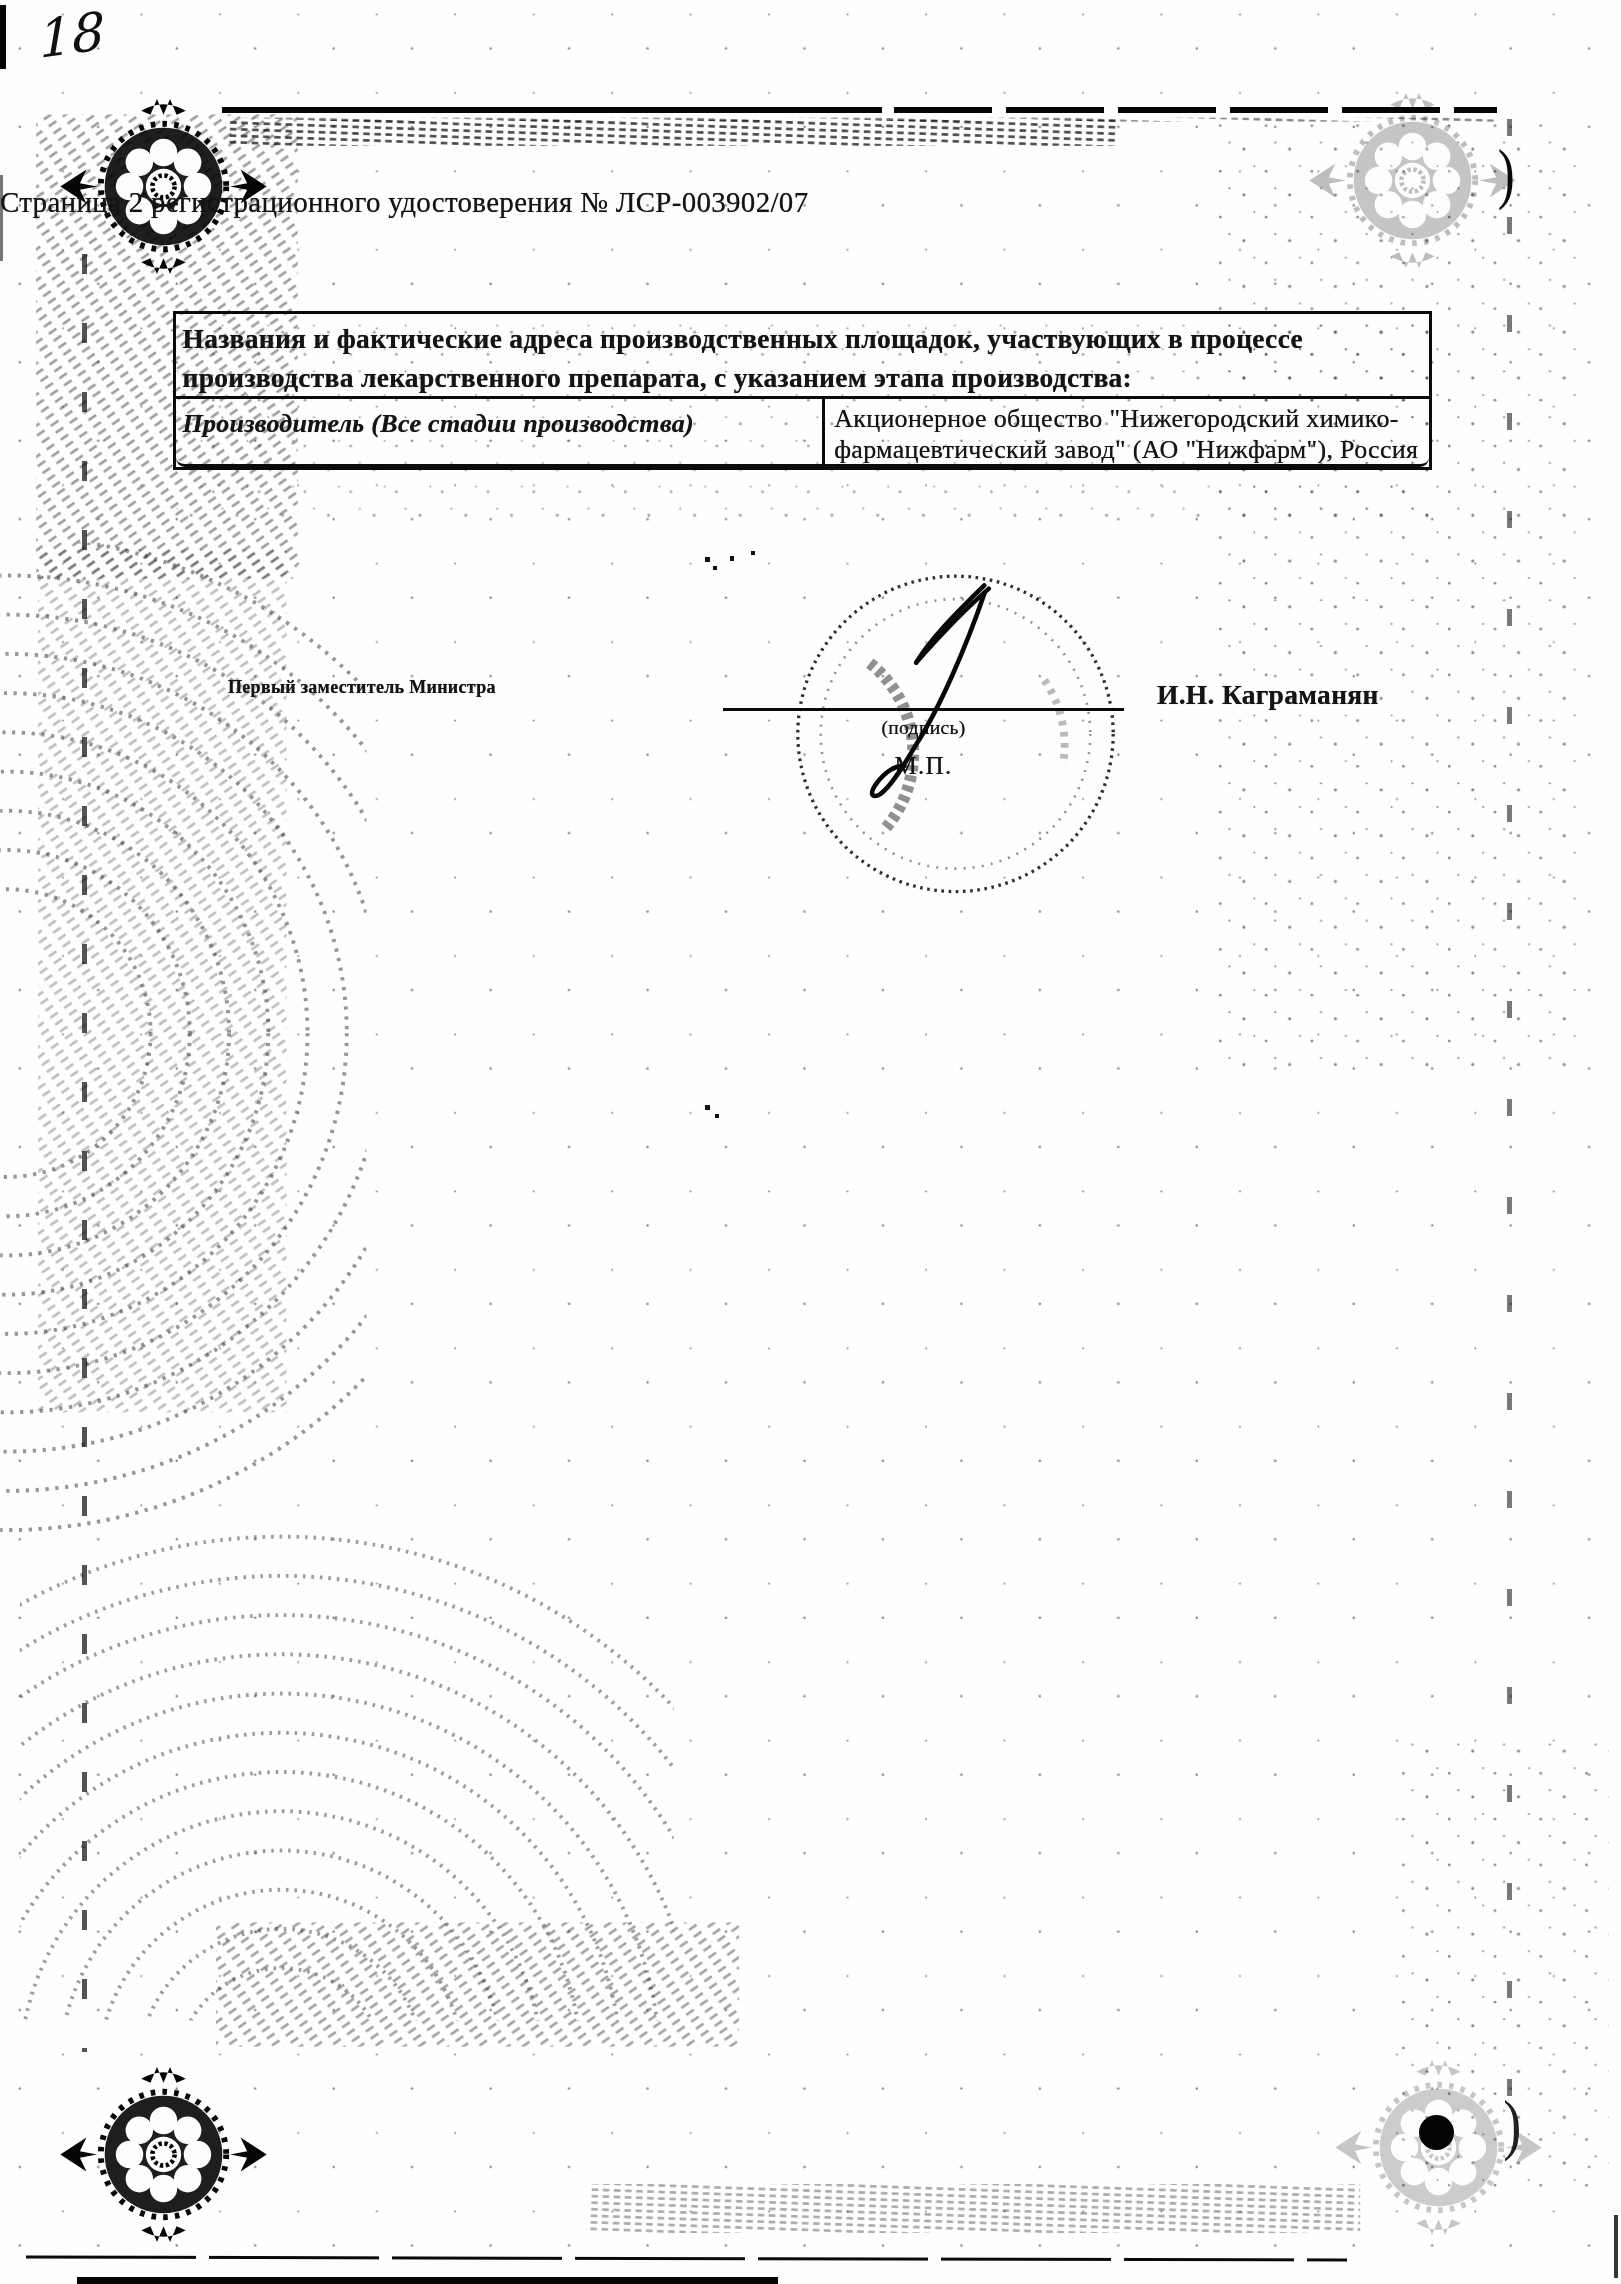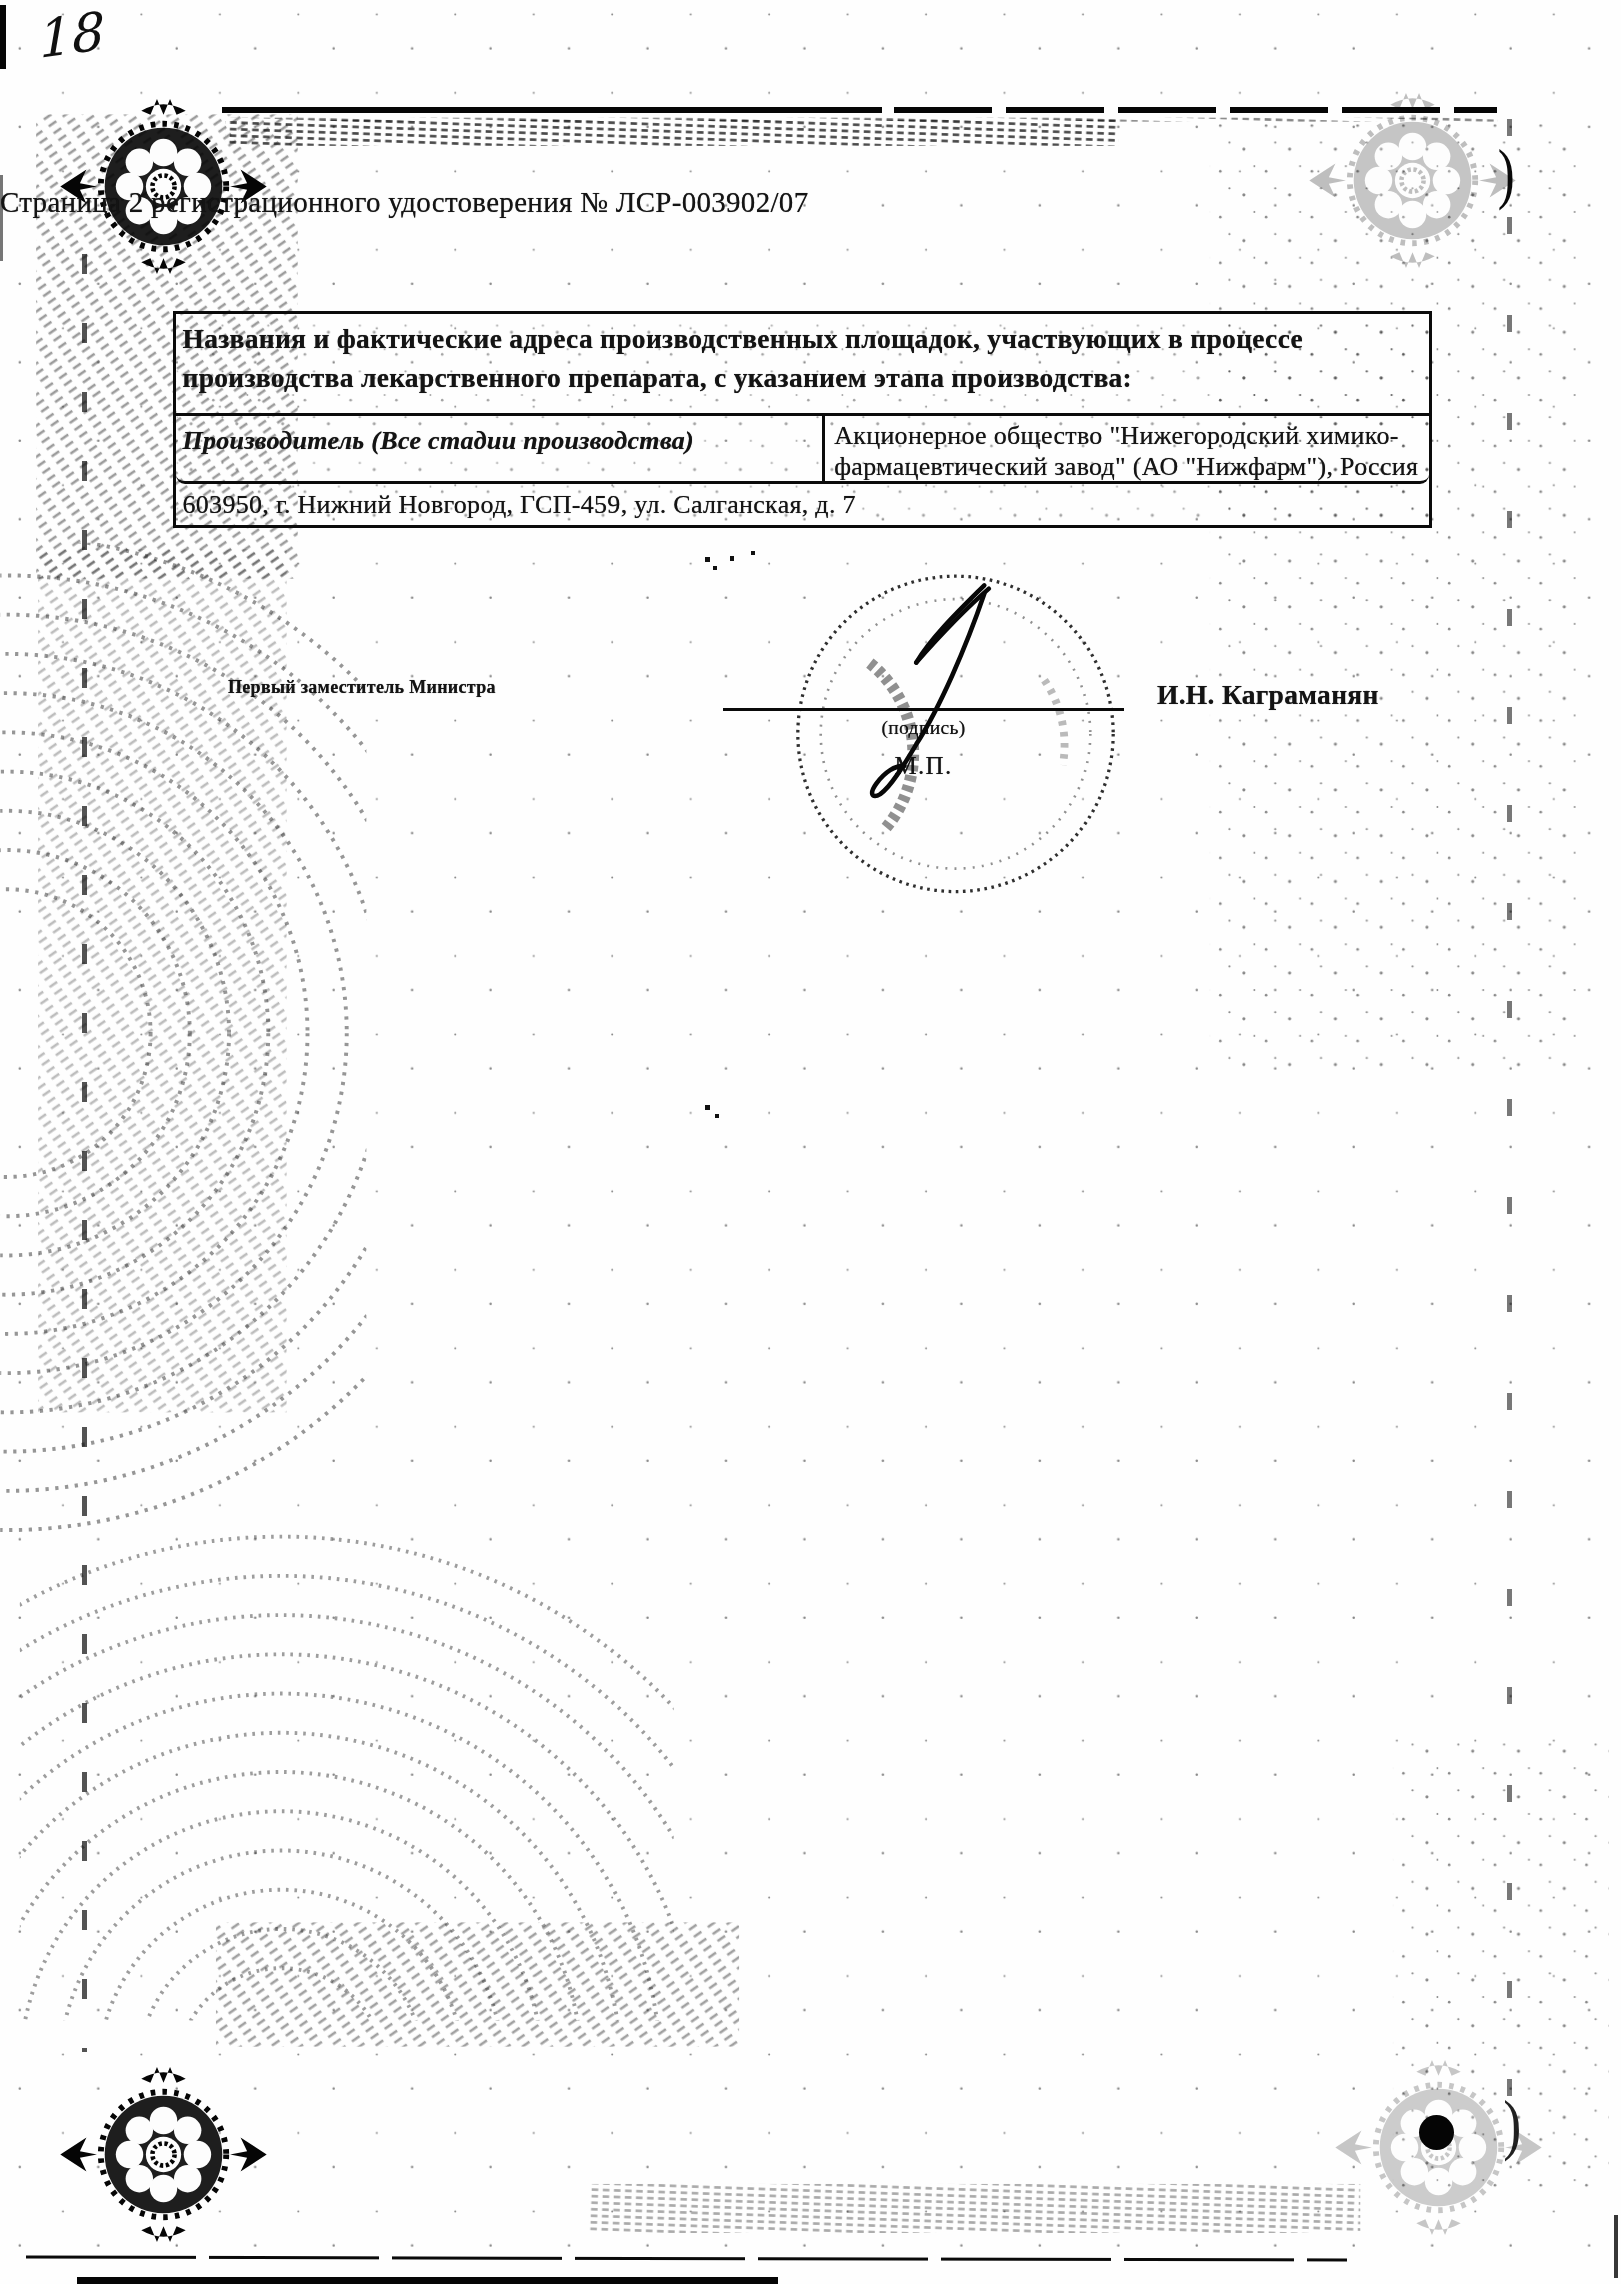--- a/index.html
+++ b/index.html
@@ -47,21 +47,21 @@
   .bracket{font:100 68px/1 "Liberation Serif",serif;color:#0a0a0a;}
   .bracket.tr{left:1495px;top:139px;transform:scaleX(.75);}
   .bracket.br{left:1501px;top:2090px;transform:scaleX(.8);opacity:.9;}
 
   
   .reg-table{
     left:173px;top:311px;width:1259px;box-sizing:border-box;
     border:3.9px solid #0b0b0b;background:rgba(255,255,255,0);
   }
   .t-head{
-    box-sizing:border-box;height:102px;border-bottom:3.9px solid #0b0b0b;
+    box-sizing:border-box;height:85px;border-bottom:3.9px solid #0b0b0b;
     padding:5.2px 3.9px 0 6.5px;font-weight:bold;font-size:27.5px;line-height:39px;
   }
   .t-row{display:flex;box-sizing:border-box;height:68px;border-bottom:3.9px solid #0b0b0b;border-radius:9px;}
   .t-cell-label{
     box-sizing:border-box;width:649px;border-right:3.9px solid #0b0b0b;
     padding:9.2px 9.2px 0 6.5px;font-style:italic;font-weight:bold;font-size:26px;line-height:31px;
   }
   .t-cell-value{
     box-sizing:border-box;flex:1;padding:3.9px 6.5px 0 9.2px;font-size:26px;line-height:31px;
   }
@@ -206,21 +206,20 @@
   <div class="abs hand-number">18</div>
 
   <div class="abs doc-header scan-text">Страница 2 регистрационного удостоверения № ЛСР-003902/07</div>
 
   <div class="abs reg-table">
     <div class="t-head scan-text">Названия и фактические адреса производственных площадок, участвующих в процессе производства лекарственного препарата, с указанием этапа производства:</div>
     <div class="t-row">
       <div class="t-cell-label scan-text">Производитель (Все стадии производства)</div>
       <div class="t-cell-value scan-text">Акционерное общество "Нижегородский химико-фармацевтический завод" (АО "Нижфарм"), Россия</div>
     </div>
-    <div class="t-addr scan-text">603950, г. Нижний Новгород, ГСП-459, ул. Салганская, д. 7</div>
   </div>
 
   <div class="abs sig-title scan-text">Первый заместитель Министра</div>
   <div class="abs sig-line"></div>
   <div class="abs sig-caption scan-text">(подпись)</div>
   <div class="abs sig-seal scan-text">М.П.</div>
   <div class="abs sig-name scan-text">И.Н. Каграманян</div>
 
   <svg class="abs stamp-svg" width="335" height="335" viewBox="0 0 512 512">
     <circle cx="256" cy="252" r="241" fill="none" stroke="#0a0a0a" stroke-width="5" stroke-dasharray="4 7" opacity="0.85"></circle>

